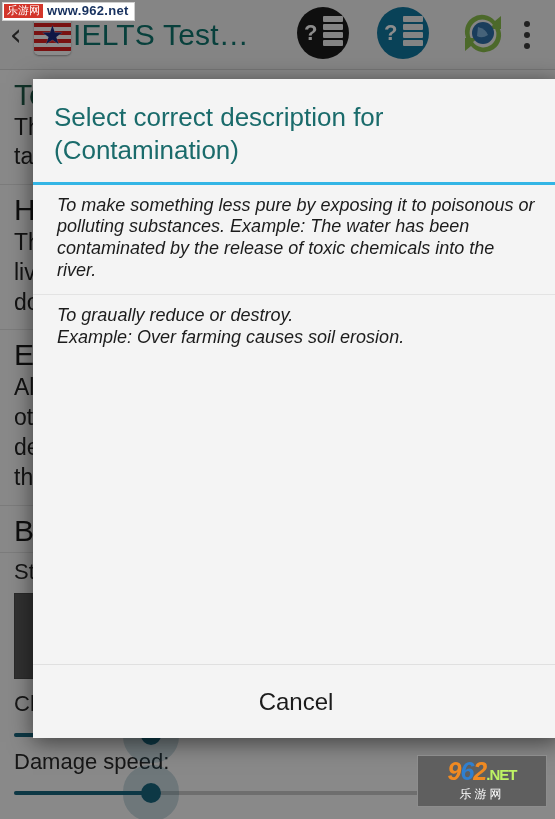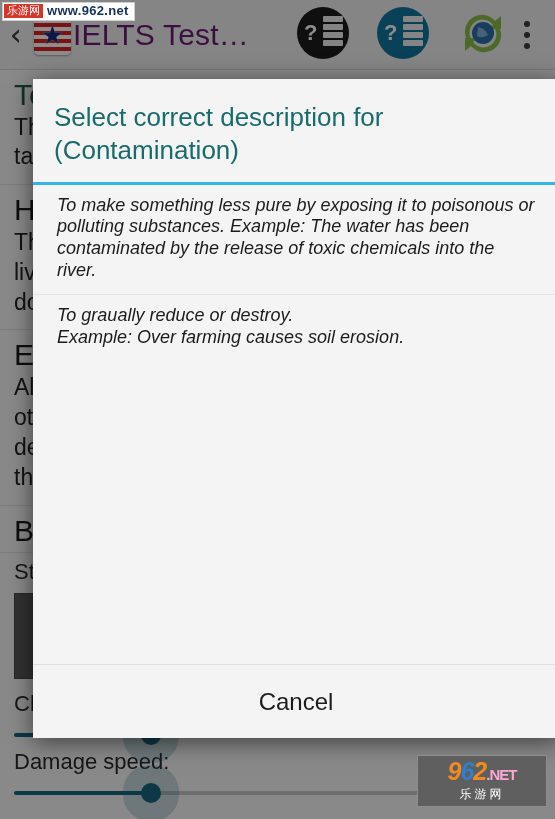--- a/index.html
+++ b/index.html
@@ -54,21 +54,21 @@
   }
   .tb-appicon .star {
     position: absolute; left: 50%; top: 50%;
     transform: translate(-50%,-50%);
     color: #1b2a80; font-size: 26px; line-height: 1;
     text-shadow: 0 0 1px #fff;
   }
   .tb-title {
     margin-left: 2px;
     font-size: 30px;
-    color: #701a75;
+    color: #0f766e;
     white-space: nowrap;
     letter-spacing: .2px;
   }
   .tb-spacer { flex: 0 0 24px; }
   .tb-icon {
     width: 56px; height: 56px;
     margin-left: 24px;
     position: relative;
     flex: none;
   }
@@ -219,21 +219,21 @@
     align-items: center; justify-content: center;
     overflow: hidden;
   }
   .wm-bottom .line1 {
     font-size: 25px; font-weight: bold; font-style: italic;
     line-height: 1; letter-spacing: -1px;
   }
   .wm-bottom .n9 { color: #f08a22; }
   .wm-bottom .n6 { color: #2f7fd0; }
   .wm-bottom .n2 { color: #f08a22; }
-  .wm-bottom .net { color: #f9a8d4; font-size: 15px; font-style: normal; }
+  .wm-bottom .net { color: #bef264; font-size: 15px; font-style: normal; }
   .wm-bottom .line2 {
     color: #ffffff; font-size: 12px; letter-spacing: 3px;
     margin-top: 2px;
     font-family: "DejaVu Sans", sans-serif;
   }
 </style>
 </head>
 <body>
 
 <div id="screen">

